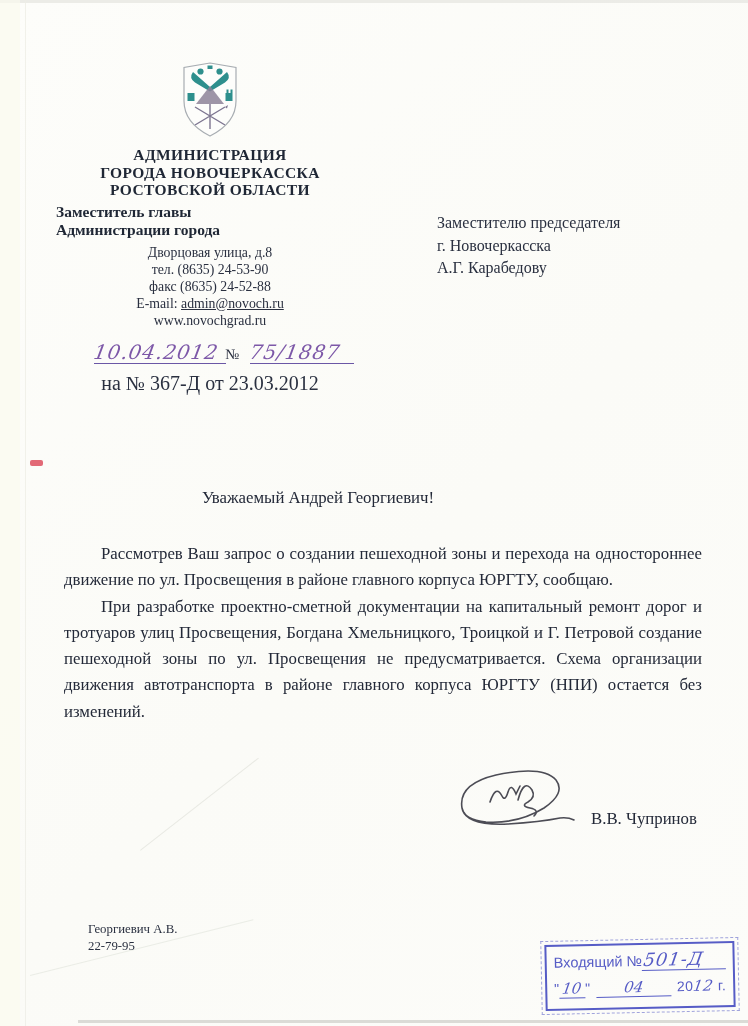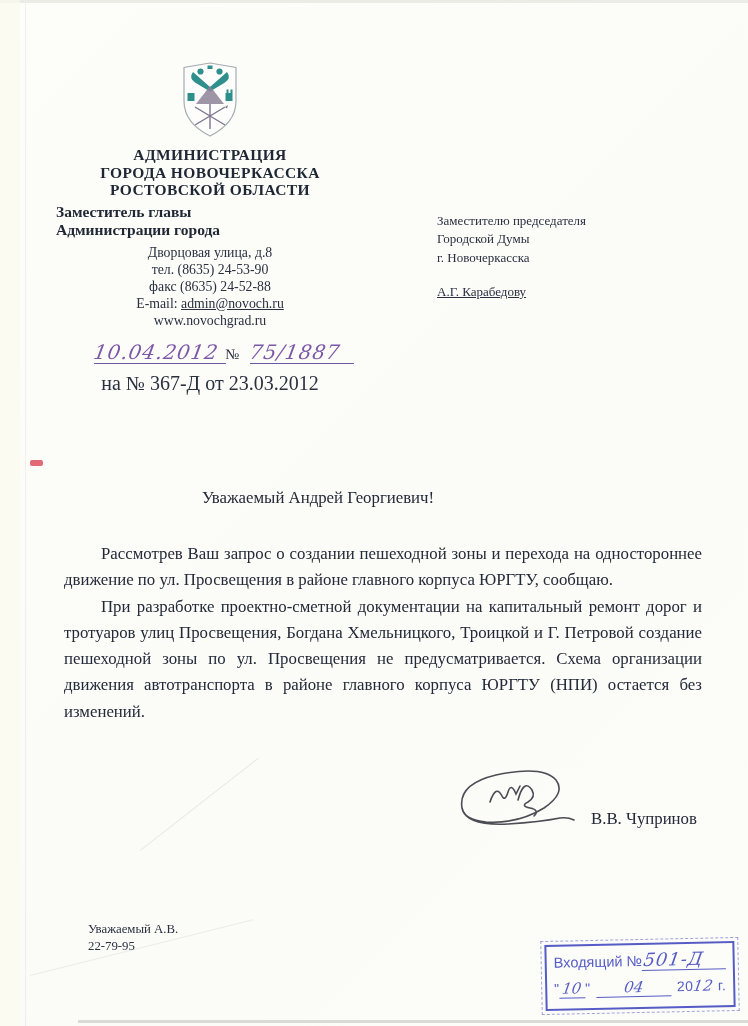--- a/index.html
+++ b/index.html
@@ -38,22 +38,22 @@
   .reg-num-wrap  { position:absolute; left:162px; top:0; width:104px; border-bottom:1.4px solid #6b57a6; height:26px; }
   .reg-no-sign { position:absolute; left:137px; top:8px; font-size:14.5px; color:#2a3040; }
   .handwriting {
     font-family:"DejaVu Serif",serif; font-style:italic;
     color:#7d58a8; transform:skewX(-10deg); display:inline-block;
   }
   .reg-date-wrap .handwriting, .reg-num-wrap .handwriting { font-size:20px; letter-spacing:1px; position:relative; top:2px; }
   .reference { position:absolute; left:56px; top:372px; width:308px; text-align:center; font-size:20px; color:#2a3040; }
 
   
-  .recipient { position:absolute; left:437px; top:212px; width:280px; font-size:13px; line-height:1.42; color:#2a3040; }
-  .recipient .name { margin-top:16px;text-decoration:underline; }
+  .recipient { position:absolute; left:437px; top:212px; width:280px; font-size:16px; line-height:1.42; color:#2a3040; }
+  .recipient .name { margin-top:0; }
 
   
   .salutation { position:absolute; left:0; top:488px; width:636px; text-align:center; font-size:16.8px; color:#232938; }
   .body-text { position:absolute; left:64px; top:541px; width:638px; font-size:16.8px; line-height:1.565; text-align:justify; color:#232938; }
   .body-text p { text-indent:37px; margin:0; }
 
   
   .sig-svg { position:absolute; left:448px; top:760px; width:138px; height:82px; }
   .sig-name { position:absolute; left:591px; top:781px; font-size:16.8px; color:#232938;margin-top:28px; }
 
@@ -140,21 +140,20 @@
     </div>
     <span class="reg-no-sign">№</span>
     <div class="reg-num-wrap">
       <span class="handwriting">75/1887</span>
     </div>
   </div>
   <div class="reference">на № 367-Д от 23.03.2012</div>
 
   <div class="recipient">
     <div>Заместителю председателя</div>
-    <div>Городской Думы</div>
     <div>г. Новочеркасска</div>
     <div class="name">А.Г. Карабедову</div>
   </div>
 
   <div class="salutation">Уважаемый Андрей Георгиевич!</div>
 
   <div class="body-text">
     <p>Рассмотрев Ваш запрос о создании пешеходной зоны и перехода на одностороннее движение по ул. Просвещения в районе главного корпуса ЮРГТУ, сообщаю.</p>
     <p>При разработке проектно-сметной документации на капитальный ремонт дорог и тротуаров улиц Просвещения, Богдана Хмельницкого, Троицкой и Г. Петровой создание пешеходной зоны по ул. Просвещения не предусматривается. Схема организации движения автотранспорта в районе главного корпуса ЮРГТУ (НПИ) остается без изменений.</p>
   </div>
@@ -162,21 +161,21 @@
   <svg class="sig-svg" viewBox="0 0 138 82">
     <g fill="none" stroke="#4c4c55" stroke-width="1.6" stroke-linecap="round">
       <path d="M14 48 Q10 24 48 15 Q95 5 108 20 Q118 33 96 48 Q70 64 38 62 Q16 60 14 48 Q18 66 60 64 Q92 62 112 58 Q120 57 126 60"></path>
       <path d="M42 42 Q48 24 54 36 Q57 42 60 32 Q63 22 68 34 L72 26"></path>
       <path d="M70 40 Q76 18 84 30 Q88 37 80 42 Q72 46 82 48 Q92 50 86 56"></path>
     </g>
   </svg>
   <div class="sig-name">В.В. Чупринов</div>
 
   <div class="executor">
-    <div>Уважаемый А.В.</div>
+    <div>Георгиевич А.В.</div>
     <div>22-79-95</div>
   </div>
 
   <div class="stamp">
     <div class="stamp-inner">
       <div class="stamp-row">
         <span class="stamp-label">Входящий №</span>
         <span class="stamp-num"><span class="stamp-hw">501-Д</span></span>
       </div>
       <div class="stamp-row stamp-row2">

